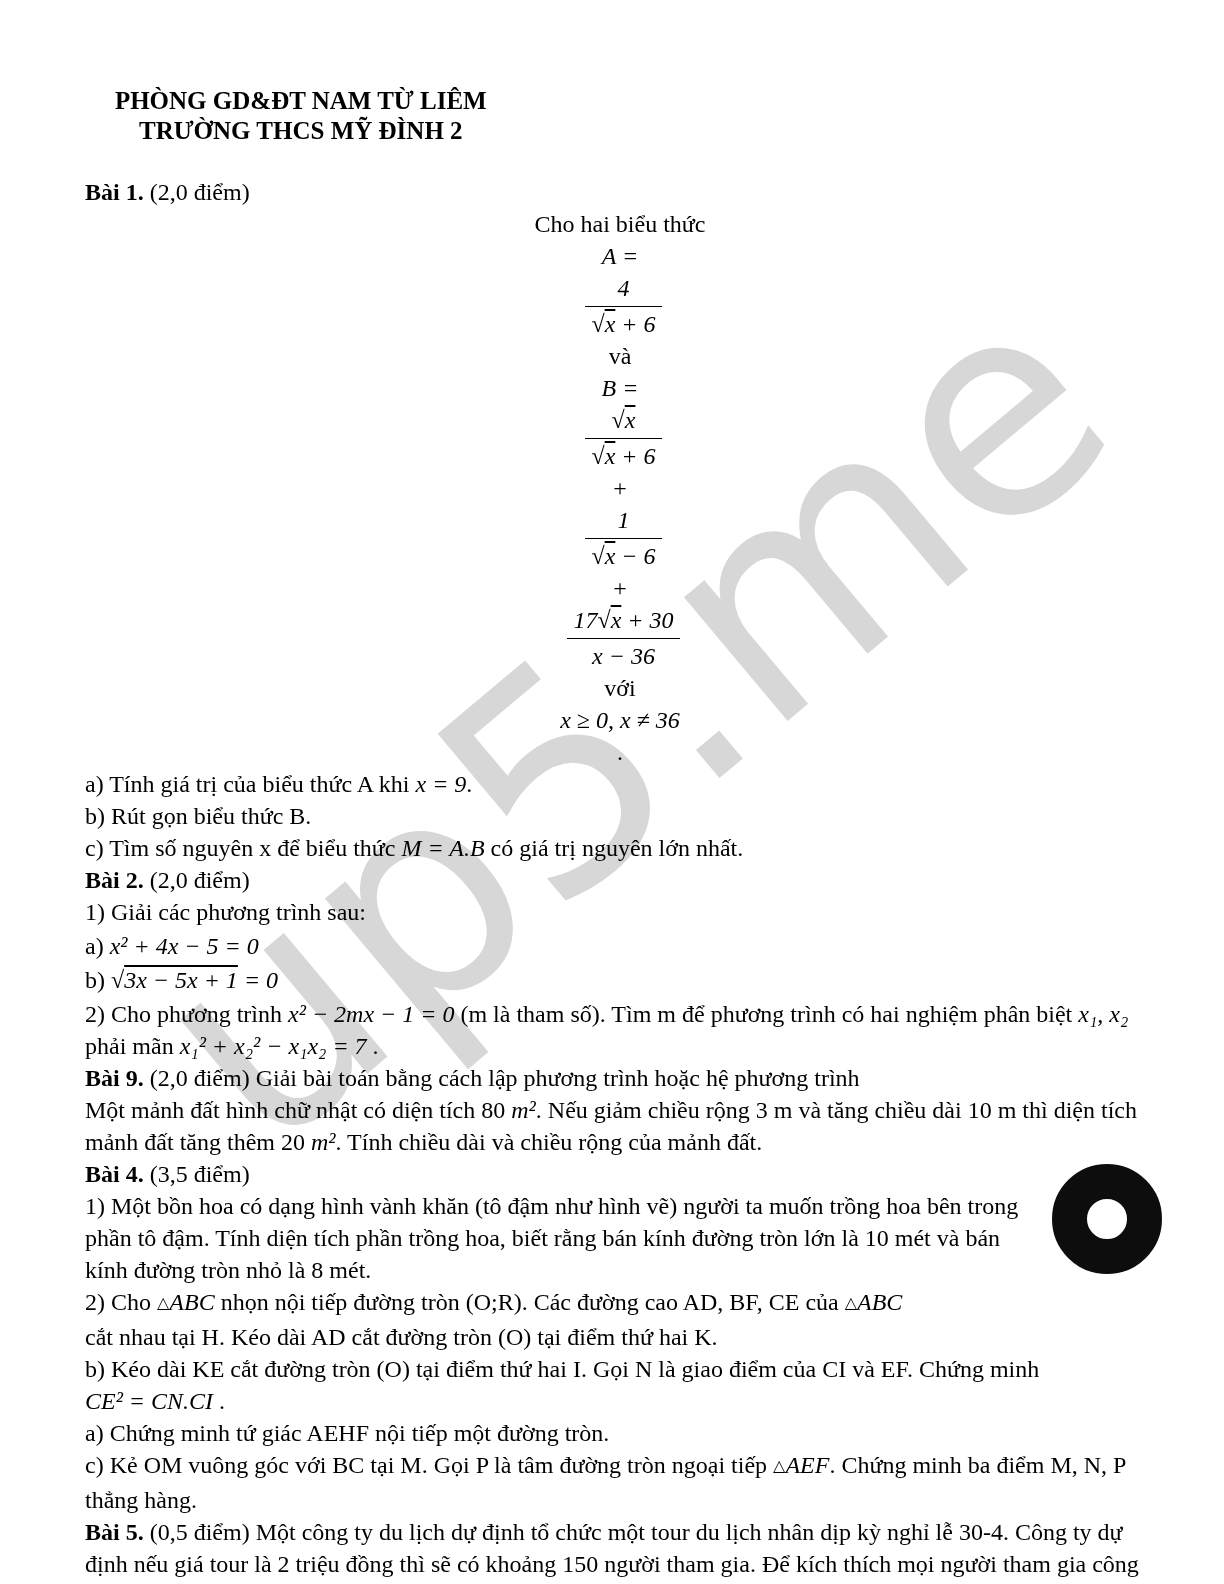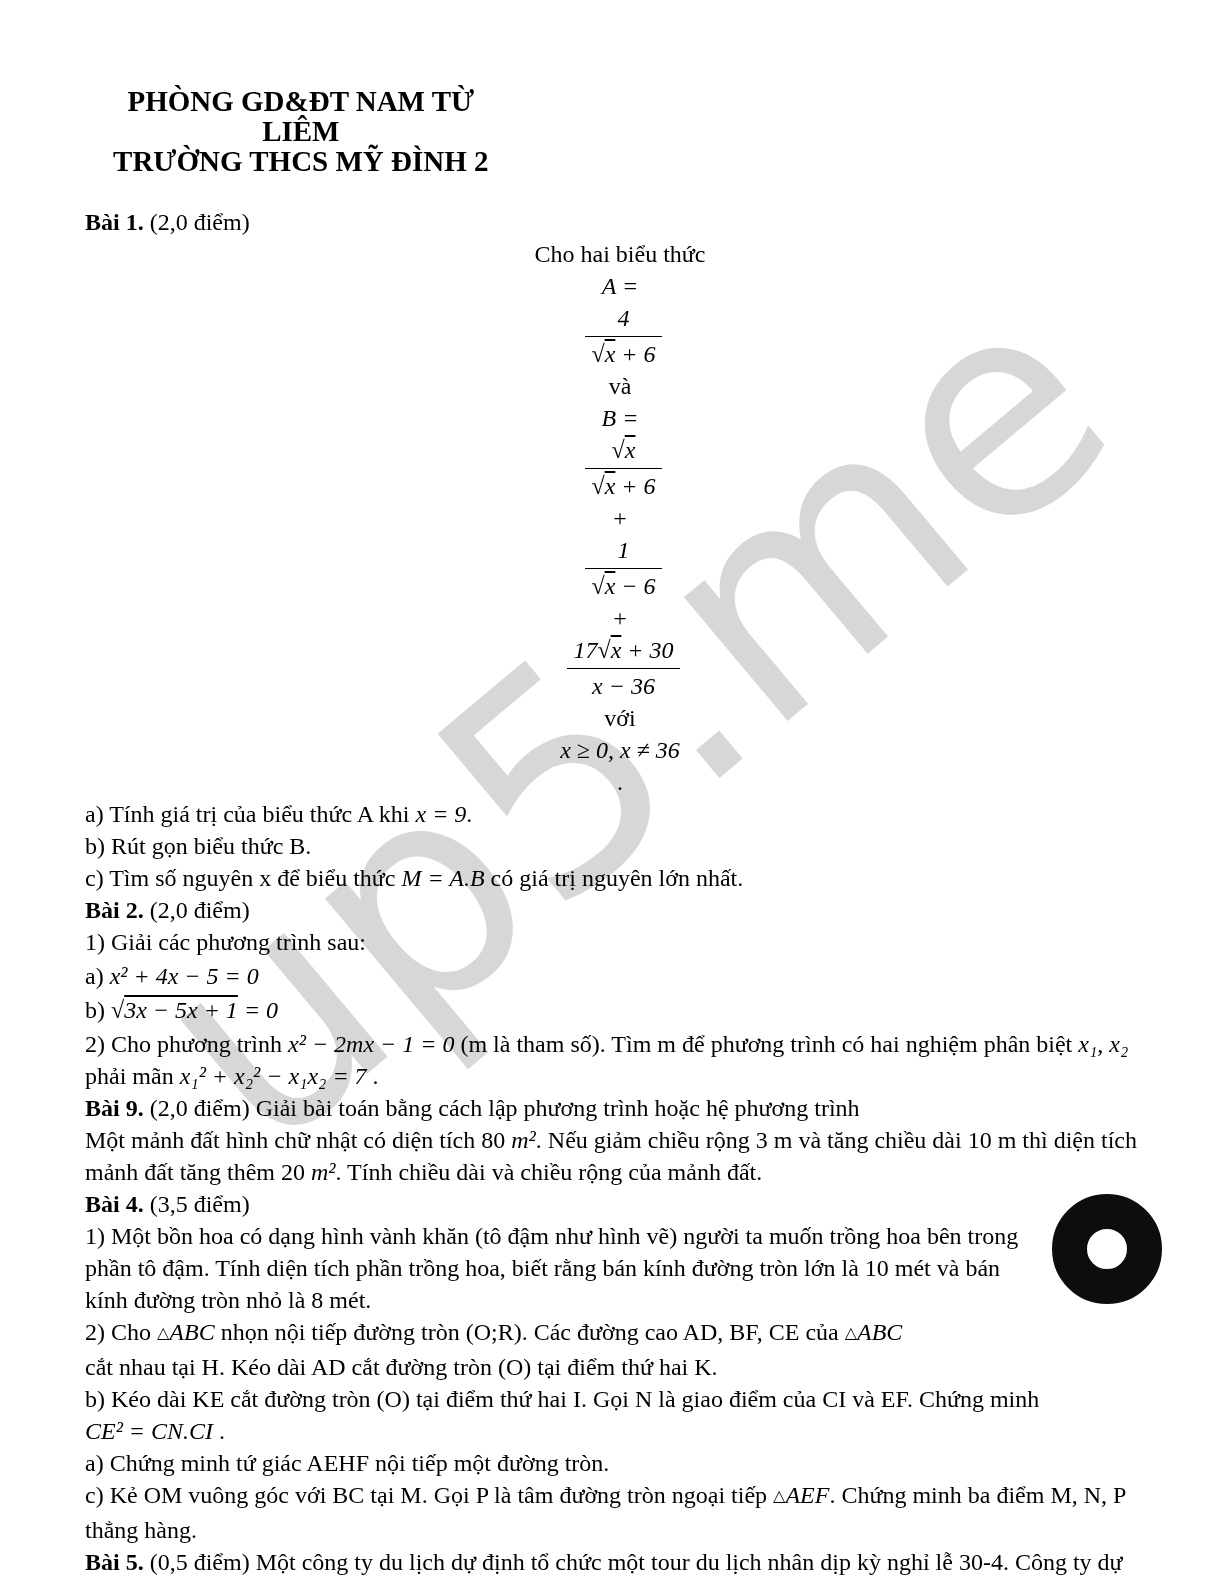--- a/index.html
+++ b/index.html
@@ -9,21 +9,21 @@
     font-family:"Liberation Serif", serif; color:#000; overflow:hidden;
   }
   .watermark {
     position:absolute; left:20px; top:560px; width:1220px; height:320px;
     line-height:320px; text-align:center; font-size:295px; font-weight:400;
     color:#d7d7d7; transform:rotate(-40deg); transform-origin:center center;
     font-family:"DejaVu Sans", sans-serif; z-index:0; user-select:none; white-space:nowrap;
   }
   .header {
     position:relative; z-index:1; display:flex; justify-content:space-between;
-    padding:86px 100px 0 95px; font-weight:bold; font-size:29px; line-height:30px;gap:37px;
+    padding:86px 100px 0 95px; font-weight:bold; font-size:25px; line-height:30px;gap:37px;
   }
   .header-left { width:40%; text-align:center; }
   .header-right { width:54%; text-align:center; }
   .content {
     position:relative; z-index:1; padding:30px 62px 0 85px;
     font-size:24px; line-height:32px;
   }
   .line { margin:0; }
   .b { font-weight:bold; }
   .m { font-style:italic; }

